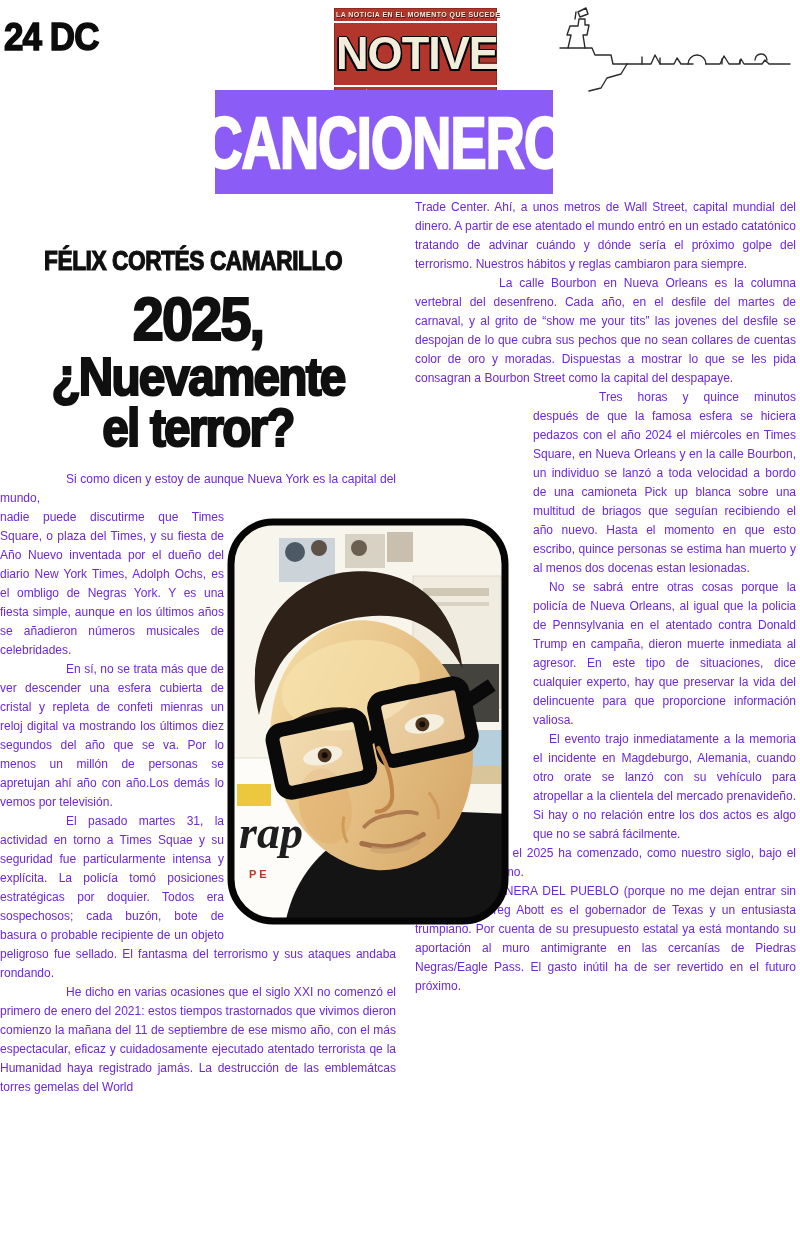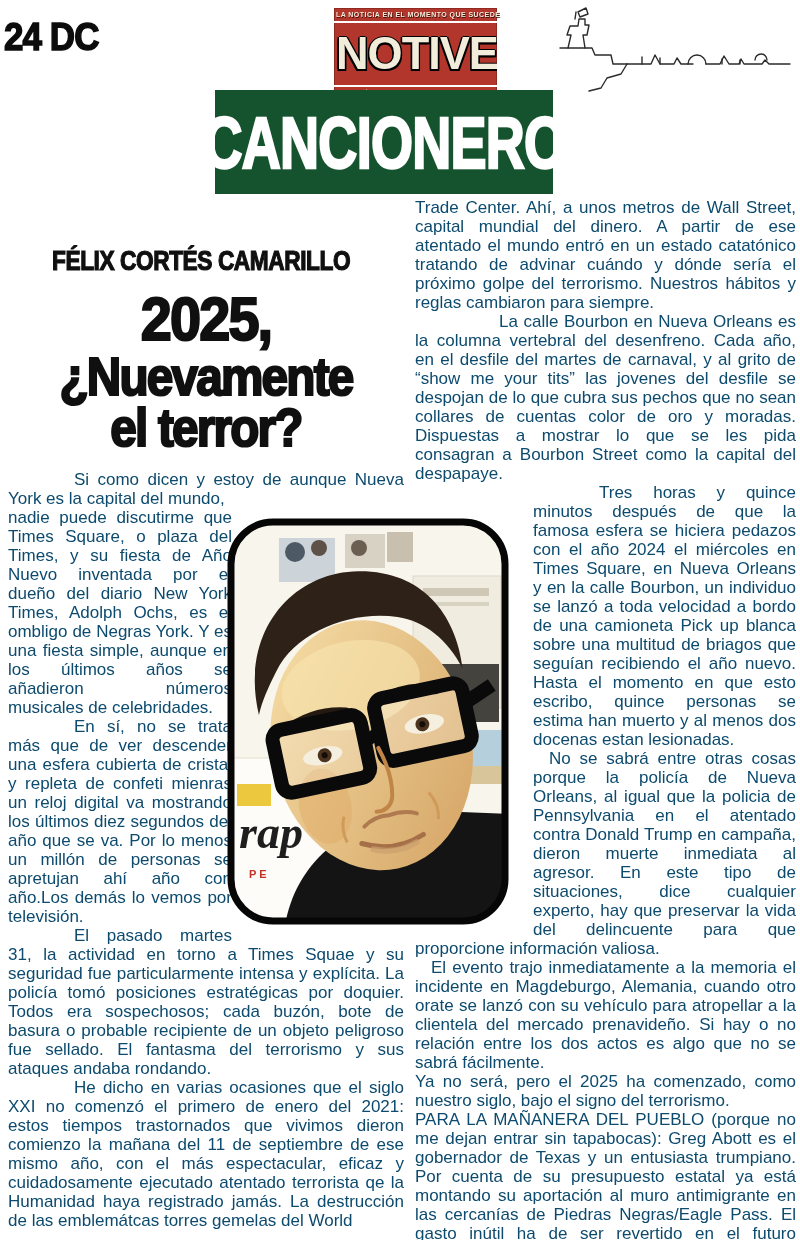--- a/index.html
+++ b/index.html
@@ -21,29 +21,29 @@
            line-height:60px;height:62px;overflow:hidden;}
   .mh-main span{display:inline-block;font-size:46px;font-weight:700;color:#f2ecda;
            letter-spacing:-1px;transform:scaleX(.98);
            text-shadow:1.5px 0 0 #000,-1.5px 0 0 #000,0 1.5px 0 #000,0 -1.5px 0 #000,
                        1.5px 1.5px 0 #000,-1.5px 1.5px 0 #000;}
 
   
   .sketch{position:absolute;left:512px;top:2px;}
 
   
-  .banner{position:absolute;left:215px;top:90px;width:338px;height:104px;background:#14532d;
+  .banner{position:absolute;left:215px;top:90px;width:338px;height:104px;background:#8b5cf6;
           display:flex;align-items:center;justify-content:center;overflow:hidden;}
   .banner span{color:#fff;font-size:73px;font-weight:700;letter-spacing:-1px;
           -webkit-text-stroke:2.5px #fff;transform:scaleX(.74);white-space:nowrap;}
 
   
-  .col-left{position:absolute;left:8px;top:246px;width:396px;}
+  .col-left{position:absolute;left:0;top:246px;width:396px;}
   .col-right{position:absolute;left:415px;top:198px;width:381px;}
-  .bodytext p{margin:0;font-size:17px;line-height:19px;text-align:justify;color:#0c4a6e;}
+  .bodytext p{margin:0;font-size:12px;line-height:19px;text-align:justify;color:#6d28d9;}
   .ind{text-indent:66px;}
   .ind-lg{text-indent:84px;}
   .ind-sm{text-indent:16px;}
   .ws-r{float:right;width:164px;height:420px;margin-left:8px;}
   .ws-l{float:left;width:110px;height:442px;margin-right:8px;}
 
   .author{margin:0 0 12px 44px;font-size:27px;font-weight:700;color:#101010;
           -webkit-text-stroke:1.2px #101010;letter-spacing:-.5px;
           transform:scaleX(.84);transform-origin:0 50%;white-space:nowrap;}
   .headline{text-align:center;margin:0 0 17px 0;color:#101010;}

